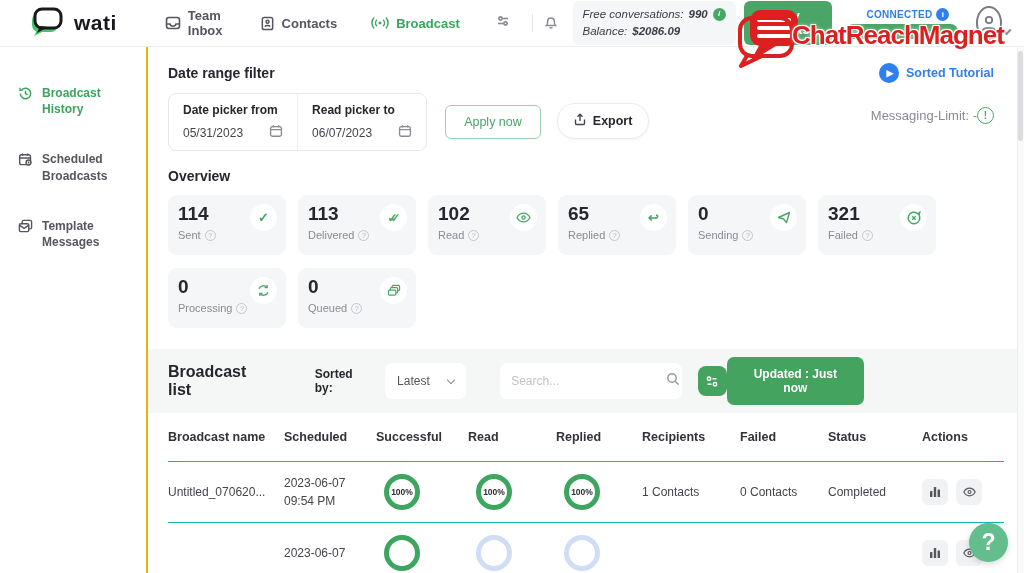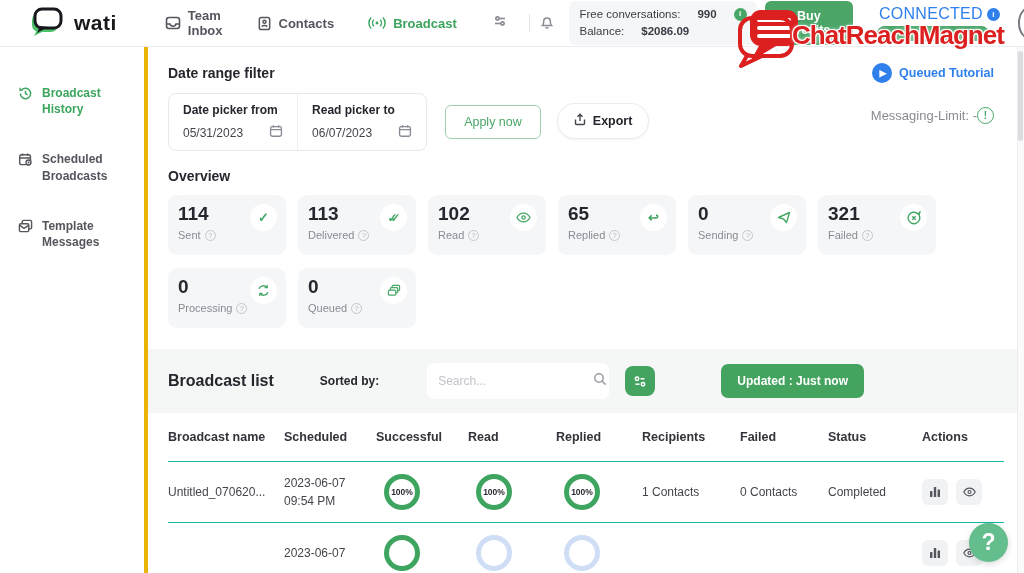--- a/index.html
+++ b/index.html
@@ -15,45 +15,45 @@
     color:#55555e; margin-right:34px; cursor:pointer; }
   .nav-item .nicon { color:#55555e; display:flex; }
   .nav-item.active { color:#3ba55d; }
   .nav-item.active .nicon { color:#3ba55d; }
   .nav-right { margin-left:auto; display:flex; align-items:center; }
   .tune-icon { color:#8a8a94; margin-right:10px; }
   .nav-divider { width:1px; height:18px; background:#e3e3e8; margin:0 10px; }
   .bell-icon { color:#8a8a94; margin-right:14px; }
   .credit-box { background:#f5f6f8; border-radius:6px; padding:5px 10px; font-size:11.5px;
     color:#3c3c44; line-height:1.5; margin-right:8px; white-space:nowrap; }
-  .credit-line { display:flex; align-items:center; gap:17px; }
+  .credit-line { display:flex; align-items:center; gap:5px;font-style:italic; }
   .bold { font-weight:bold; }
   .info-dot { width:13px; height:13px; border-radius:50%; background:#47a767; color:#fff;
     font-size:8px; font-weight:bold; display:inline-flex; align-items:center; justify-content:center; }
   .buy-btn { background:#4aa567; color:#fff; border:none; border-radius:6px; font-size:12.5px;
     font-weight:bold; padding:8px 18px; margin-right:14px; cursor:pointer; font-family:inherit; }
   .connected-wrap { display:flex; flex-direction:column; align-items:center; gap:3px; margin-right:18px; }
   .connected-row { display:flex; align-items:center; gap:4px; }
-  .connected-label { color:#2f80ed; font-size:16px; font-weight:normal; letter-spacing:.3px;margin-left:12px; }
+  .connected-label { color:#2f80ed; font-size:10px; font-weight:bold; letter-spacing:.3px;margin-left:12px; }
   .info-dot.blue { background:#2f80ed; }
   .number-pill { width:112px; height:15px; border-radius:8px; background:#4aa567; }
   .avatar { width:34px; height:34px; border-radius:50%; border:2px solid #7a7a82; color:#7a7a82;
     display:flex; align-items:center; justify-content:center; cursor:pointer; }
   .chev { width:7px; height:7px; border-right:2px solid #8a8a94; border-bottom:2px solid #8a8a94;
     transform:rotate(45deg); display:inline-block; }
   .avatar-chev { margin:14px 0 0 2px; }
 
   
   .watermark { position:absolute; left:728px; top:2px; z-index:50; display:flex; align-items:flex-start; pointer-events:none; }
   .watermark-text { font-size:26px; font-weight:800; color:#dc1f1f; letter-spacing:-1px; margin:18px 0 0 -18px;
     text-shadow:-1px -1px 0 #fff,1px -1px 0 #fff,-1px 1px 0 #fff,1px 1px 0 #fff,0 0 4px #fff; }
 
   
   .sidebar { position:absolute; left:0; top:47px; width:148px; bottom:0; background:#fff;
-    border-right:4px solid #eab308; padding-top:28px; }
+    border-right:2px solid #eab308; padding-top:28px; }
   .side-item { display:flex; align-items:flex-start; gap:9px; padding:10px 8px 10px 18px; font-size:12px;
     font-weight:bold; color:#55555e; cursor:pointer; margin-bottom:14px; line-height:1.35; }
   .side-item .sicon { color:#55555e; flex:0 0 auto; margin-top:1px; }
   .side-item.active { color:#3ba55d; }
   .side-item.active .sicon { color:#3ba55d; }
 
   
   .main { position:absolute; left:148px; top:47px; right:0; bottom:0; background:#fff; overflow:hidden; }
   .scroll-track { position:absolute; right:0; top:0; bottom:0; width:7px; background:#fafafa; border-left:1px solid #ececf0; z-index:6;}
   .scroll-thumb { position:absolute; right:1px; top:4px; width:5px; height:90px; border-radius:3px; background:#dcdce0; }
@@ -282,21 +282,21 @@
 </nav>
 
 <main class="main">
 
   <section class="filter-section">
     <div class="filter-head">
       <span class="section-title">Date range filter</span>
       <div class="head-right">
         <span class="watch-tutorial">
           <span class="play-circle">▶</span>
-          <span>Queued Tutorial</span>
+          <span>Sorted Tutorial</span>
         </span>
       </div>
     </div>
     <div class="filter-row">
       <div class="filter-card">
         <div class="filter-cell">
           <span class="filter-label">Date picker from</span>
           <span class="filter-value-row">
             <span>05/31/2023</span>
             <span class="cal-icon">
@@ -441,20 +441,24 @@
           </svg>
         </div>
       </div>
 
     </div>
   </section>
 
   <section class="band">
     <span class="band-title">Broadcast list</span>
     <span class="sorted-label">Sorted by:</span>
+    <div class="sort-select">
+      <span>Latest</span>
+      <span class="chev-sm"></span>
+    </div>
     <div class="search-box">
       <input type="text" placeholder="Search..." style="">
       <span class="search-icon">
         <svg width="14" height="14" viewBox="0 0 14 14" fill="none" stroke="currentColor" stroke-width="1.5">
           <circle cx="6" cy="6" r="4.2"></circle>
             <path d="M9.2 9.2 L12.6 12.6"></path>
         </svg>
       </span>
     </div>
     <button class="band-filter-btn">

